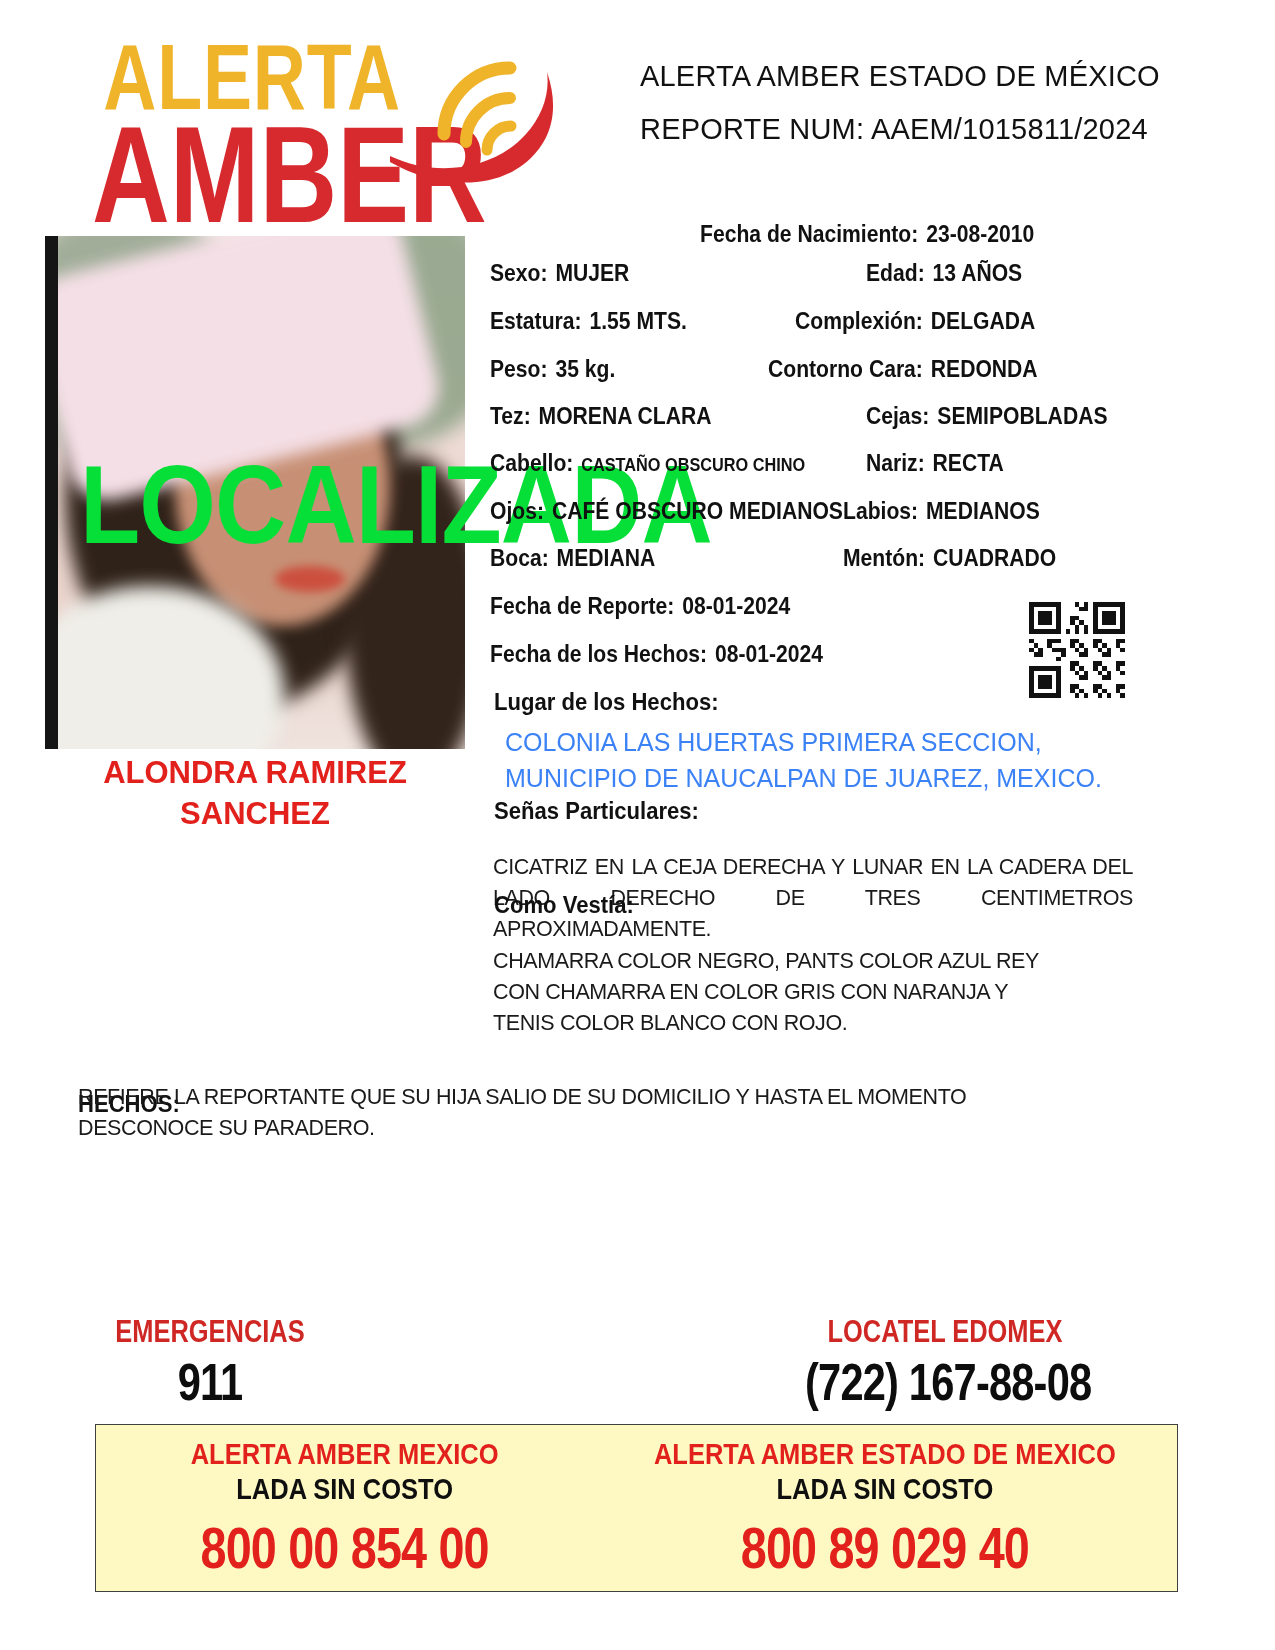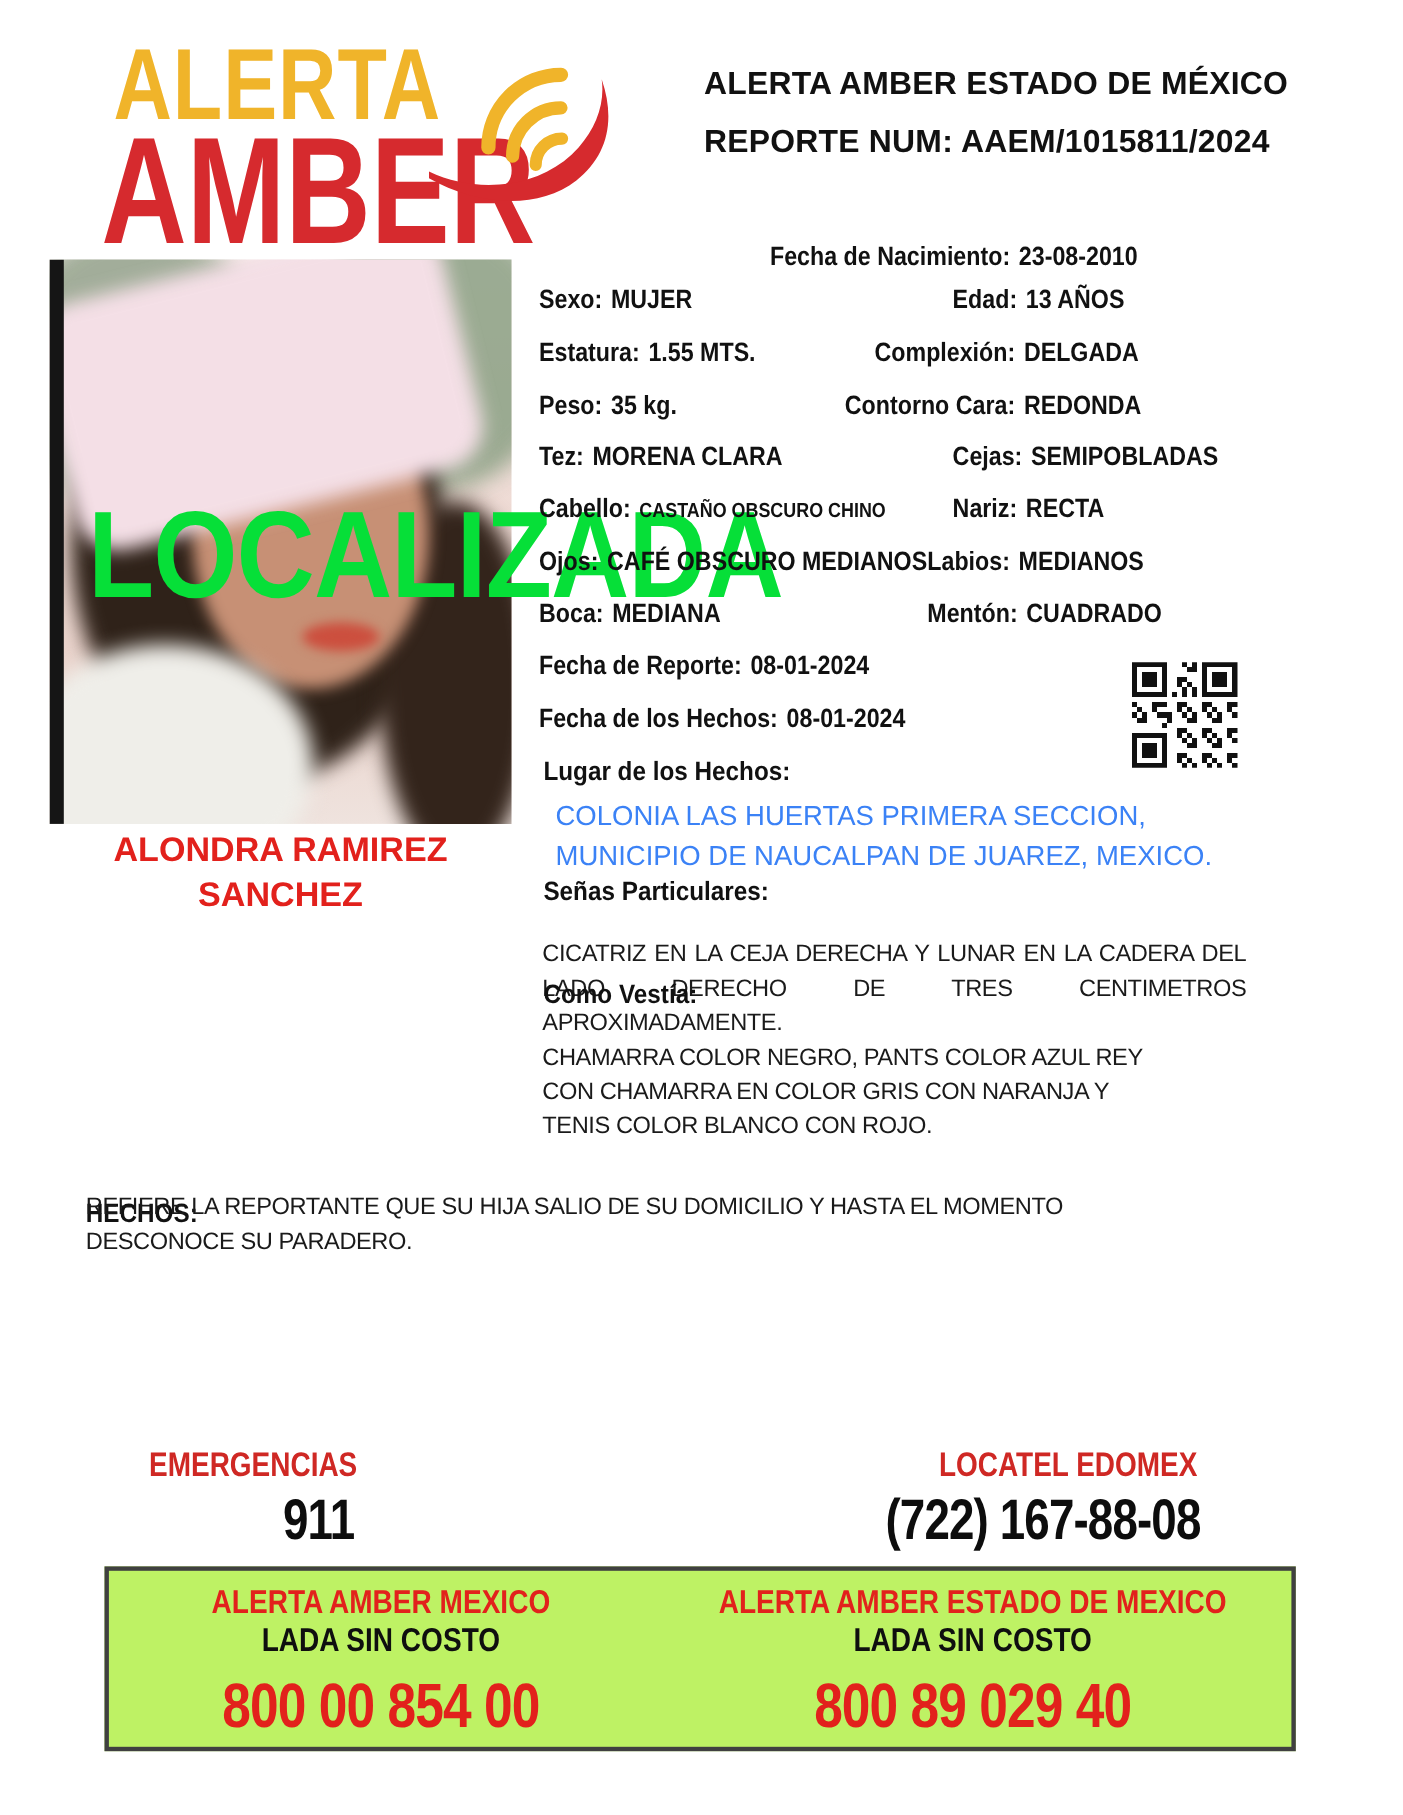--- a/index.html
+++ b/index.html
@@ -11,21 +11,21 @@
   .logo-l1 { color:var(--logo-amber,#f0b42a); font-weight:bold; font-size:92px; line-height:82px;
              transform:scaleX(.80); transform-origin:left top; letter-spacing:1px; padding-left:14px; }
   .logo-l2 { color:var(--logo-red,#d62a2e); font-weight:bold; font-size:138px; line-height:108px;
              transform:scaleX(.78); transform-origin:left top; letter-spacing:0px; margin-top:2px; }
   .logo-l3 { color:var(--logo-green,#287a4e); font-weight:bold; font-size:30px; letter-spacing:3px;
              transform:scaleX(.95); transform-origin:left top; margin-top:10px; }
   .logo-swoosh { position:absolute; left:292px; top:2px; width:180px; height:170px; }
 
   
   .title-block { position:absolute; left:640px; top:60px; width:540px; color:#111; }
-  .title-line { font-weight:bold; font-size:29px; letter-spacing:0.2px; }
+  .title-line { font-weight:normal; font-size:29px; letter-spacing:0.2px; }
   .title-line + .title-line { margin-top:20px; }
 
   
   .photo { position:absolute; left:45px; top:236px; width:420px; height:513px; overflow:hidden; z-index:1;
            background:linear-gradient(180deg,#f6ebe8 0%,#efdcd6 40%,#e9d2ca 75%,#efe3de 100%); }
   .photo .pbar { position:absolute; left:0; top:0; width:13px; height:100%; background:#151515; }
   .blob { position:absolute; border-radius:50%; }
   .tree1 { left:-40px; top:-30px; width:240px; height:260px; background:#93a38c; filter:blur(10px); opacity:.85; }
   .tree2 { left:235px; top:-40px; width:230px; height:250px; background:#8ba084; filter:blur(10px); opacity:.85; }
   .hair  { left:20px; top:45px; width:340px; height:430px; background:#2f2219; filter:blur(9px); }
@@ -58,29 +58,29 @@
   .lugar-value { position:absolute; z-index:4; color:#3b82f6; font-size:25px; line-height:36px; }
 
   
   .qr { position:absolute; left:1029px; top:602px; width:96px; height:96px; z-index:4; }
 
   
   .hechos-label { left:78px; top:1090px; }
   .hechos-body { left:78px; top:1056px; width:960px; }
 
   
-  .emg-col { position:absolute; top:1314px; text-align:right; }
+  .emg-col { position:absolute; top:1314px; text-align:center; }
   .emg-label { color:var(--label-red,#cf2824); font-weight:bold; font-size:31px;
                transform:scaleX(.82); transform-origin:center top; white-space:nowrap; }
   .emg-num { color:#0d0d0d; font-weight:bold; font-size:52px; letter-spacing:-1px; margin-top:2px;
              transform:scaleX(.80); transform-origin:center top; white-space:nowrap; }
 
   
-  .hotbox { position:absolute; left:95px; top:1424px; width:1083px; height:168px; border:4px solid #404040;
-            display:flex; background:#bef264; }
+  .hotbox { position:absolute; left:95px; top:1424px; width:1083px; height:168px; border:1px solid #404040;
+            display:flex; background:#fef9c3; }
   .hot-col { text-align:center; padding-top:12px; }
   .hot-col.l { flex:0 0 46%; }
   .hot-col.r { flex:0 0 54%; }
   .hot-title { color:var(--accent-red,#e2211c); font-weight:bold; font-size:30px;
                transform:scaleX(.85); transform-origin:center top; white-space:nowrap; }
   .hot-sub { color:#0f0f0f; font-weight:bold; font-size:30px; margin-top:1px;
              transform:scaleX(.85); transform-origin:center top; white-space:nowrap; }
   .hot-num { color:var(--accent-red,#e2211c); font-weight:bold; font-size:57px; letter-spacing:-1px; margin-top:9px;
              transform:scaleX(.82); transform-origin:center top; white-space:nowrap; }
 </style>

